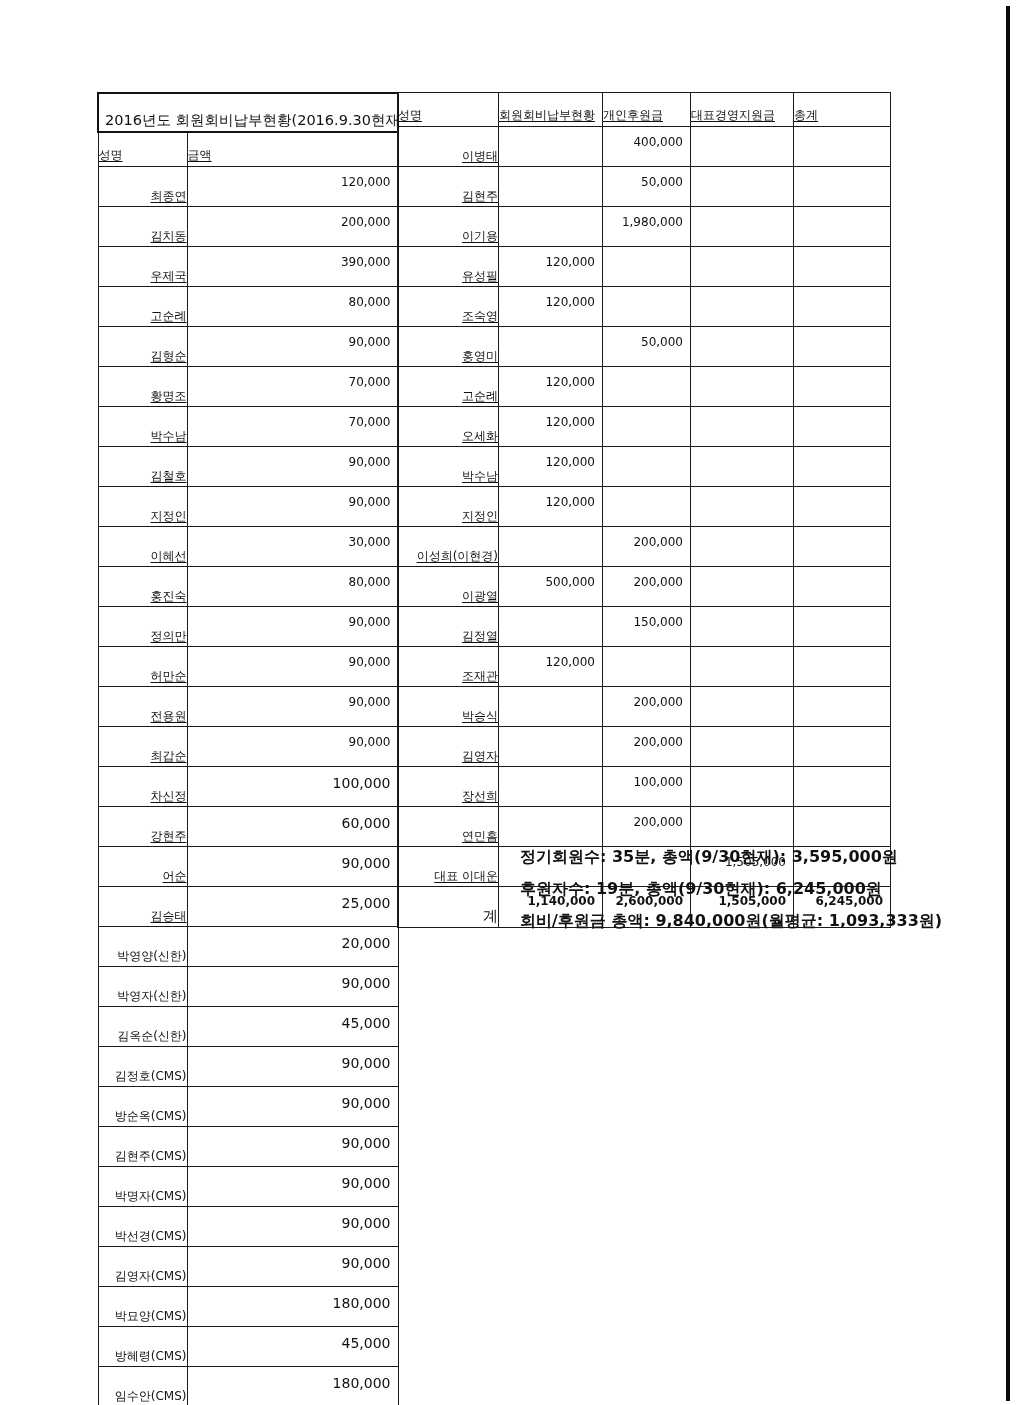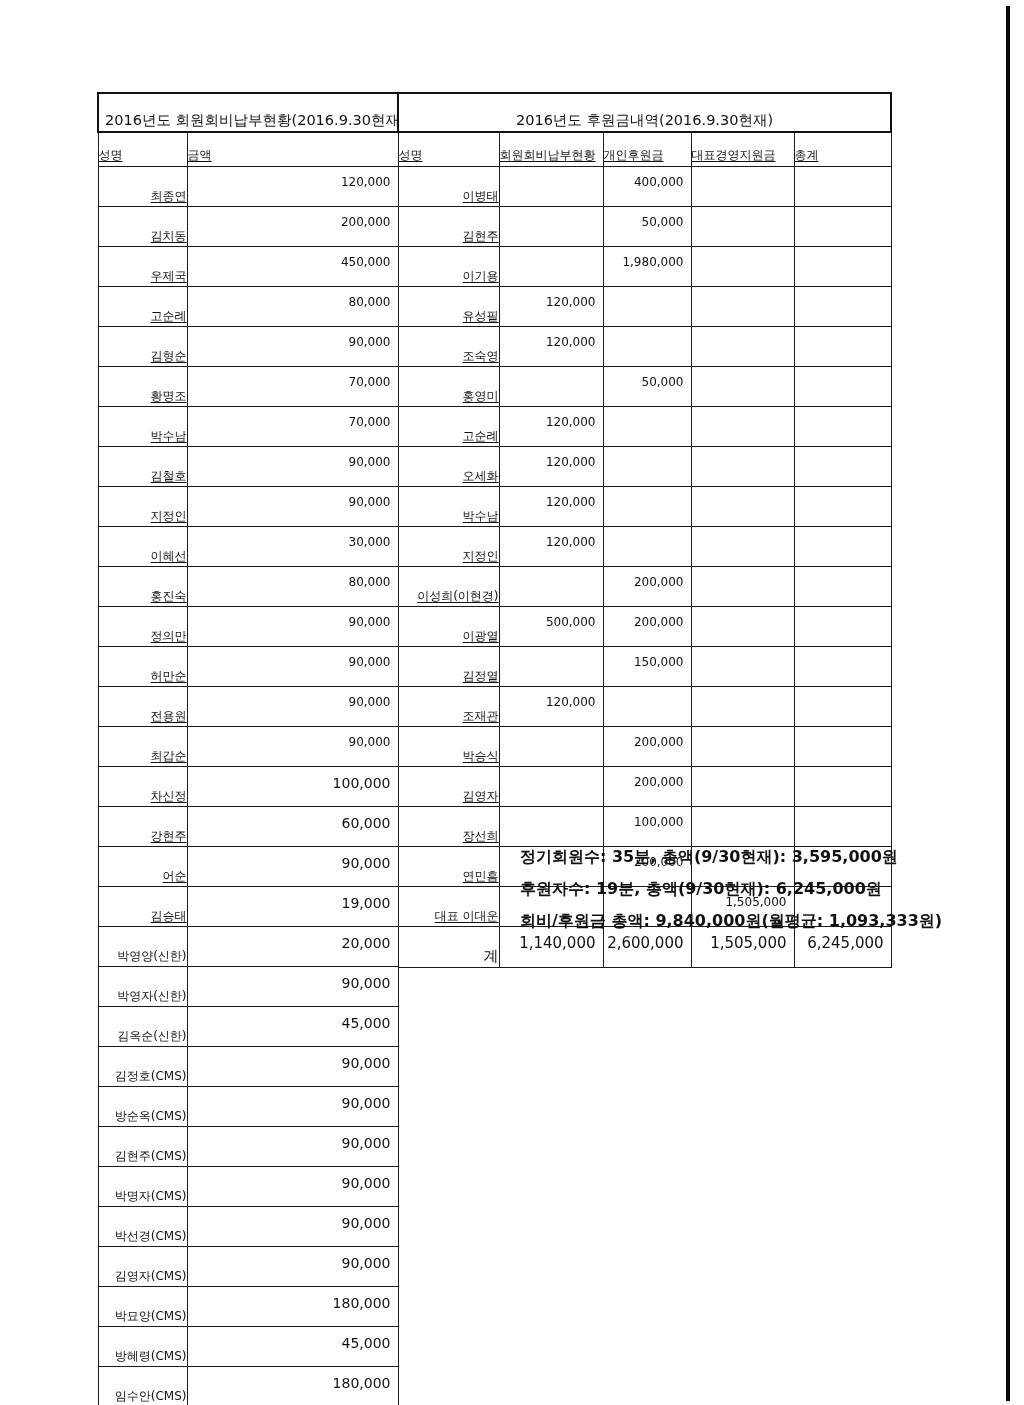--- a/index.html
+++ b/index.html
@@ -20,21 +20,21 @@
     #donors { left: 397px; top: 92px; width: 494px; }
     #donors .title-row td { height: 36px; border: 2px solid #111; font-size: 14.5px; text-align: center; vertical-align: bottom; padding-bottom: 1px; }
 
     .hdr td { height: 31px; font-size: 12px; text-align: left; vertical-align: bottom; padding-bottom: 2px; }
     .row td { height: 31px; font-size: 12px; }
     .name { text-align: right; vertical-align: bottom; padding-bottom: 1px !important; white-space: nowrap; }
     .num { text-align: right; vertical-align: top; padding: 8px 7px 0 0 !important; white-space: nowrap; }
     .num.big { font-size: 14px; }
     .u { text-decoration: underline; text-underline-offset: 2px; }
     .sum-row td { height: 33px; }
-    .sum-row .num { font-size: 15px; padding-top: 7px !important; }
+    .sum-row .num { font-size: 12px; padding-top: 7px !important; font-weight: bold; }
     .sum-row .name { font-size: 15px; }
 
     .summary { position: absolute; left: 520px; width: 340px; text-align: center; font-weight: bold; font-size: 16px; white-space: nowrap; }
   </style>
 </head>
 <body>
 
 <div class="page-bar"></div>
 
 <table id="members">
@@ -53,21 +53,21 @@
   <tr class="row">
         <td class="name"><span class="u">최종연</span></td>
         <td class="num">120,000</td>
       </tr>
       <tr class="row">
         <td class="name"><span class="u">김치동</span></td>
         <td class="num">200,000</td>
       </tr>
       <tr class="row">
         <td class="name"><span class="u">우제국</span></td>
-        <td class="num">450,000</td>
+        <td class="num">390,000</td>
       </tr>
       <tr class="row">
         <td class="name"><span class="u">고순례</span></td>
         <td class="num">80,000</td>
       </tr>
       <tr class="row">
         <td class="name"><span class="u">김형순</span></td>
         <td class="num">90,000</td>
       </tr>
       <tr class="row">
@@ -117,21 +117,21 @@
       <tr class="row">
         <td class="name"><span class="u">강현주</span></td>
         <td class="num big">60,000</td>
       </tr>
       <tr class="row">
         <td class="name"><span class="u">어순</span></td>
         <td class="num big">90,000</td>
       </tr>
       <tr class="row">
         <td class="name"><span class="u">김승태</span></td>
-        <td class="num big">19,000</td>
+        <td class="num big">25,000</td>
       </tr>
       <tr class="row">
         <td class="name"><span class="">박영양(신한)</span></td>
         <td class="num big">20,000</td>
       </tr>
       <tr class="row">
         <td class="name"><span class="">박영자(신한)</span></td>
         <td class="num big">90,000</td>
       </tr>
       <tr class="row">
@@ -179,23 +179,20 @@
 
 <table id="donors">
   <colgroup>
     <col style="width:101px">
       <col style="width:104px">
       <col style="width:88px">
       <col style="width:103px">
       <col style="width:97px">
   </colgroup>
   <tbody id="donors-body">
-    <tr class="title-row">
-      <td colspan="5">2016년도 후원금내역(2016.9.30현재)</td>
-    </tr>
     <tr class="hdr">
       <td><span class="u">성명</span></td>
       <td><span class="u">회원회비납부현황</span></td>
       <td><span class="u">개인후원금</span></td>
       <td><span class="u">대표경영지원금</span></td>
       <td><span class="u">총계</span></td>
     </tr>
   <tr class="row">
         <td class="name"><span class="u">이병태</span></td>
         <td class="num"></td>

